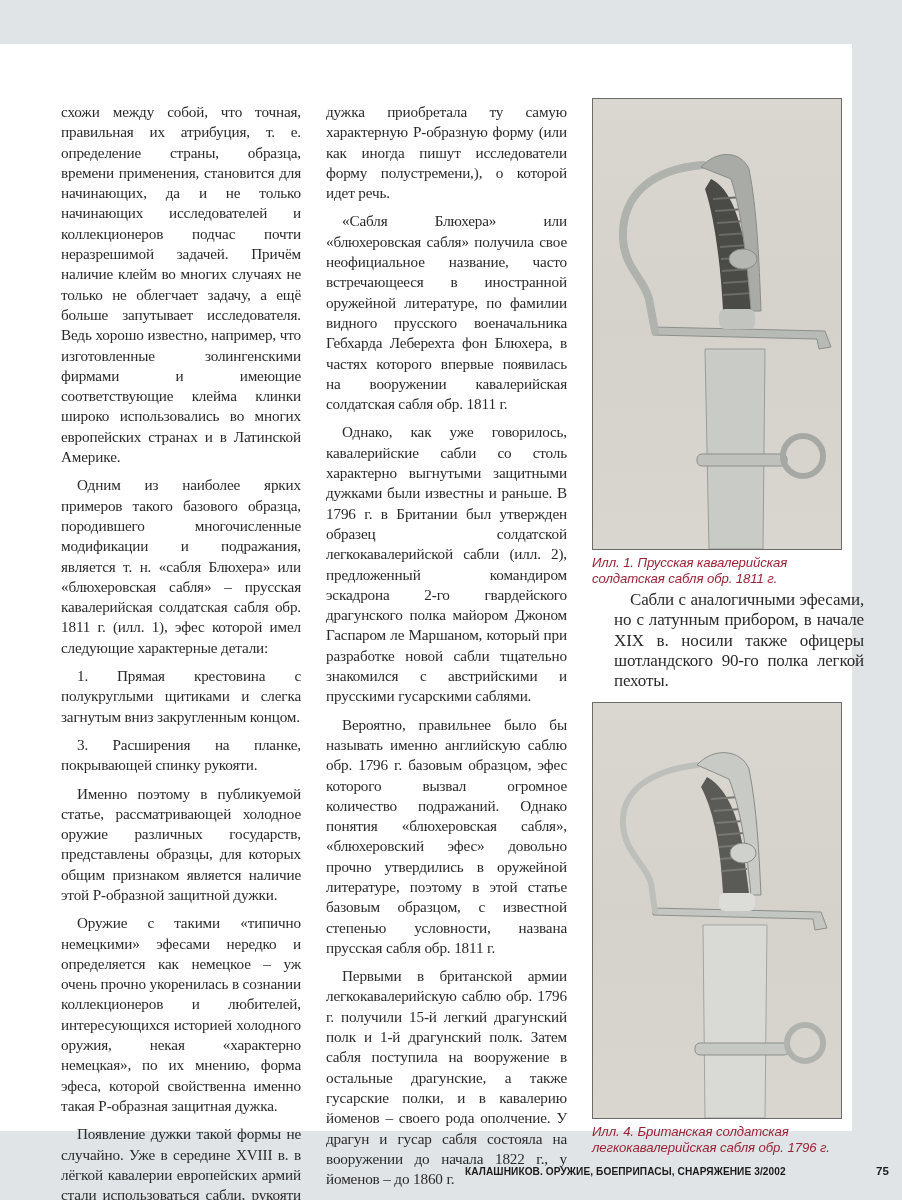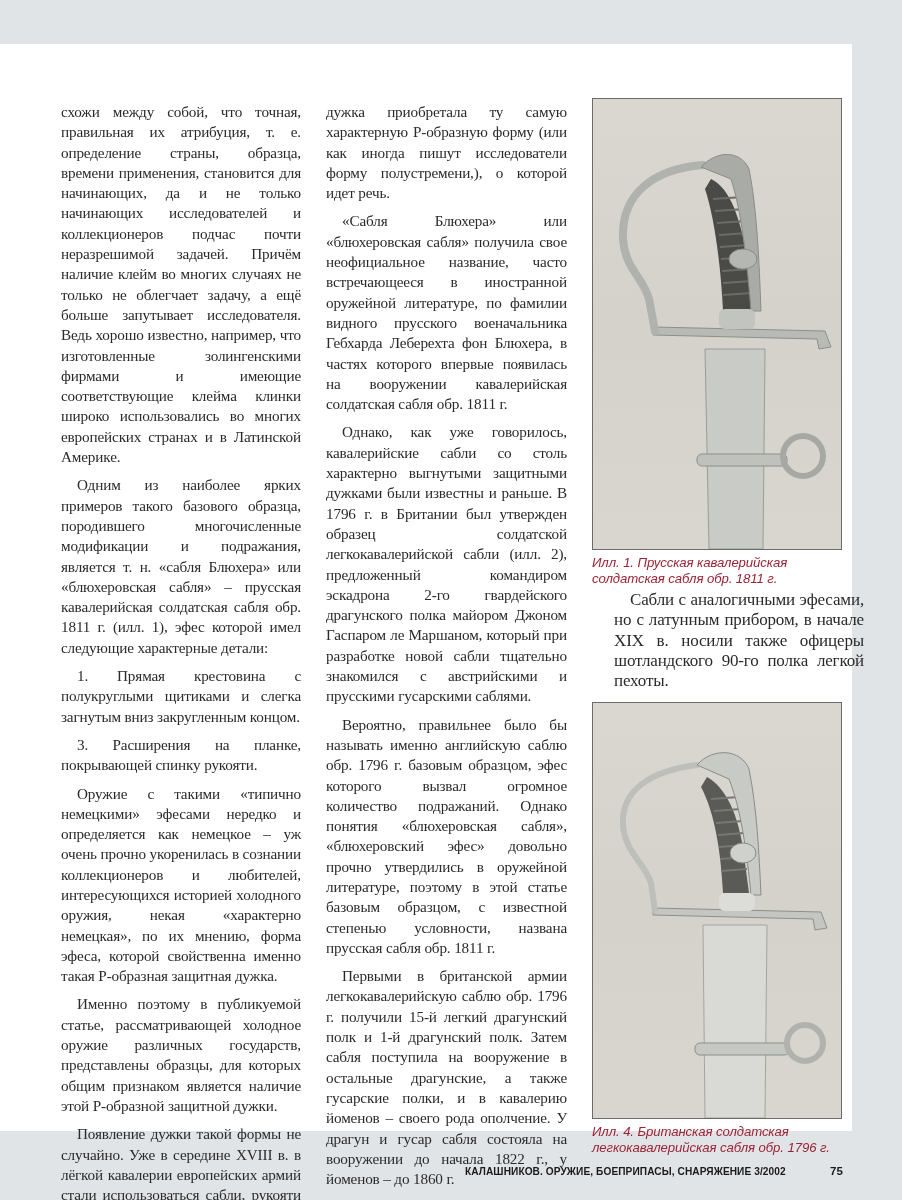--- a/index.html
+++ b/index.html
@@ -43,34 +43,34 @@
     font-family: "Liberation Sans", "DejaVu Sans", sans-serif;
     font-style: italic; color: #9b2335; font-size: 13.2px; line-height: 16px;
     margin-top: 5px; letter-spacing: -0.1px;
   }
   .footer {
     position: absolute; top: 1172px; left: 0; width: 902px;
     font-family: "Liberation Sans", "DejaVu Sans", sans-serif; font-weight: bold;
     font-size: 11.5px; color: #1a1a1a; letter-spacing: 0.1px;
   }
   .footer-title { position: absolute; left: 465px; top: -7px; transform: scaleX(0.88); transform-origin: left; }
-  .footer-page { position: absolute; left: 830px; top: -7px; }
+  .footer-page { position: absolute; left: 876px; top: -7px; }
 </style>
 </head>
 <body>
 
 <div class="sheet">
 
   <div class="col col-1">
     <p class="noind">схожи между собой, что точная, правильная их атрибуция, т. е. определение страны, образца, времени применения, становится для начинающих, да и не только начинающих исследователей и коллекционеров подчас почти неразрешимой задачей. Причём наличие клейм во многих случаях не только не облегчает задачу, а ещё больше запутывает исследователя. Ведь хорошо известно, например, что изготовленные золингенскими фирмами и имеющие соответствующие клейма клинки широко использовались во многих европейских странах и в Латинской Америке.</p>
     <p>Одним из наиболее ярких примеров такого базового образца, породившего многочисленные модификации и подражания, является т. н. «сабля Блюхера» или «блюхеровская сабля» – прусская кавалерийская солдатская сабля обр. 1811 г. (илл. 1), эфес которой имел следующие характерные детали:</p>
     <p>1. Прямая крестовина с полукруглыми щитиками и слегка загнутым вниз закругленным концом.</p>
     <p>3. Расширения на планке, покрывающей спинку рукояти.</p>
+    <p class="gap">Именно поэтому в публикуемой статье, рассматривающей холодное оружие различных государств, представлены образцы, для которых общим признаком является наличие этой Р-образной защитной дужки.</p>
     <p class="gap">Оружие с такими «типично немецкими» эфесами нередко и определяется как немецкое – уж очень прочно укоренилась в сознании коллекционеров и любителей, интересующихся историей холодного оружия, некая «характерно немецкая», по их мнению, форма эфеса, которой свойственна именно такая Р-образная защитная дужка.</p>
-    <p class="gap">Именно поэтому в публикуемой статье, рассматривающей холодное оружие различных государств, представлены образцы, для которых общим признаком является наличие этой Р-образной защитной дужки.</p>
     <p class="gap">Появление дужки такой формы не случайно. Уже в середине XVIII в. в лёгкой кавалерии европейских армий стали использоваться сабли, рукояти которых в верхней части были изогнуты в сторону лезвия клинка, что делало более эффективным рубящий удар и несколько облегчало нанесение укола. При этом изготовителям естественно приходилось менять и форму защитной дужки, верхняя часть которой как бы отодвигалась от рукояти. При оптимальной длине крестовины нижняя часть защитной дужки оставалась на прежнем месте, тем самым</p>
   </div>
 
   <div class="col col-2">
     <p class="noind">дужка приобретала ту самую характерную Р-образную форму (или как иногда пишут исследователи форму полустремени,), о которой идет речь.</p>
     <p>«Сабля Блюхера» или «блюхеровская сабля» получила свое неофициальное название, часто встречающееся в иностранной оружейной литературе, по фамилии видного прусского военачальника Гебхарда Леберехта фон Блюхера, в частях которого впервые появилась на вооружении кавалерийская солдатская сабля обр. 1811 г.</p>
     <p class="gap">Однако, как уже говорилось, кавалерийские сабли со столь характерно выгнутыми защитными дужками были известны и раньше. В 1796 г. в Британии был утвержден образец солдатской легкокавалерийской сабли (илл. 2), предложенный командиром эскадрона 2-го гвардейского драгунского полка майором Джоном Гаспаром ле Маршаном, который при разработке новой сабли тщательно знакомился с австрийскими и прусскими гусарскими саблями.</p>
     <p class="gap">Вероятно, правильнее было бы называть именно английскую саблю обр. 1796 г. базовым образцом, эфес которого вызвал огромное количество подражаний. Однако понятия «блюхеровская сабля», «блюхеровский эфес» довольно прочно утвердились в оружейной литературе, поэтому в этой статье базовым образцом, с известной степенью условности, названа прусская сабля обр. 1811 г.</p>
     <p class="gap">Первыми в британской армии легкокавалерийскую саблю обр. 1796 г. получили 15-й легкий драгунский полк и 1-й драгунский полк. Затем сабля поступила на вооружение в остальные драгунские, а также гусарские полки, и в кавалерию йоменов – своего рода ополчение. У драгун и гусар сабля состояла на вооружении до начала 1822 г., у йоменов – до 1860 г.</p>
     <p class="gap">Английские офицерские сабли легкой кавалерии несколько отличались от солдатских. Форма эфеса, в общем, была примерно такой же, но планка, покрывавшая спинку рукояти, не имела расширений. Клинок, как правило, украшался орнаментом и вензелем короля Георга III (1760-1820). Ножны могли быть деревянными, обтянутыми кожей. Стальной прибор состоял из фигурных устья, гайки и наконечника. На устье и гайке имелись кольца для портупеи.</p>

